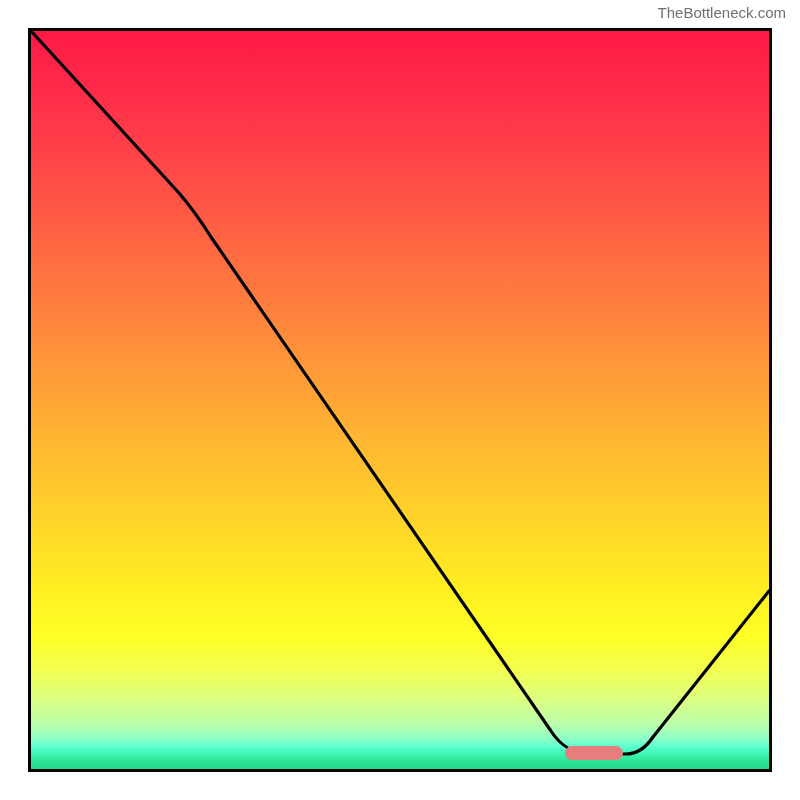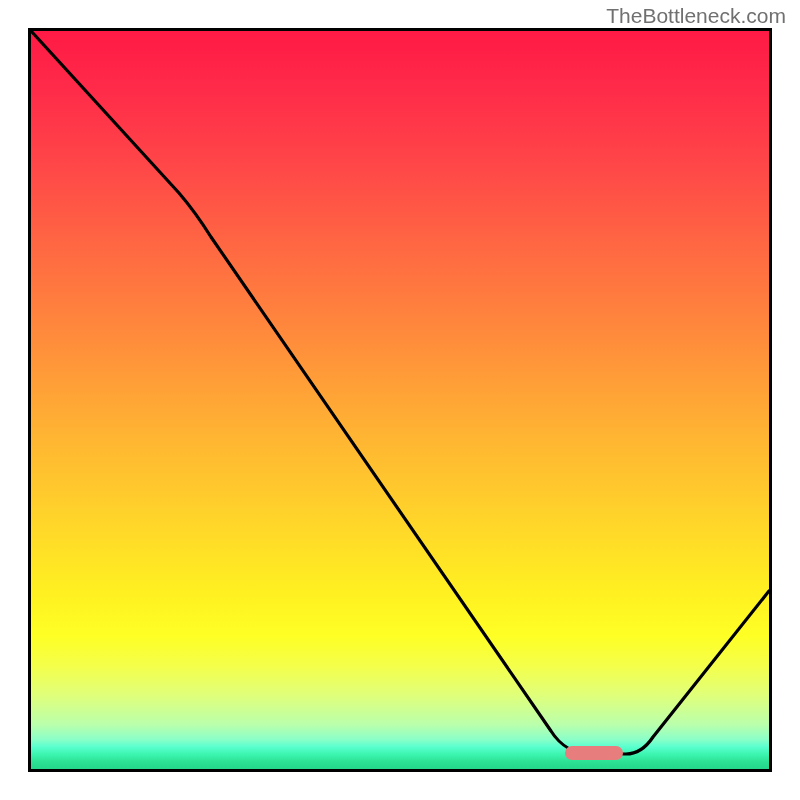--- a/index.html
+++ b/index.html
@@ -12,21 +12,21 @@
   }
   .container {
     position: relative;
     width: 800px;
     height: 800px;
   }
   .watermark {
     position: absolute;
     top: 4px;
     right: 14px;
-    font-size: 21px;
+    font-size: 15px;
     font-weight: 500;
     color: #707070;
     z-index: 10;
   }
   .plot-area {
     position: absolute;
     left: 28px;
     top: 28px;
     width: 744px;
     height: 744px;

